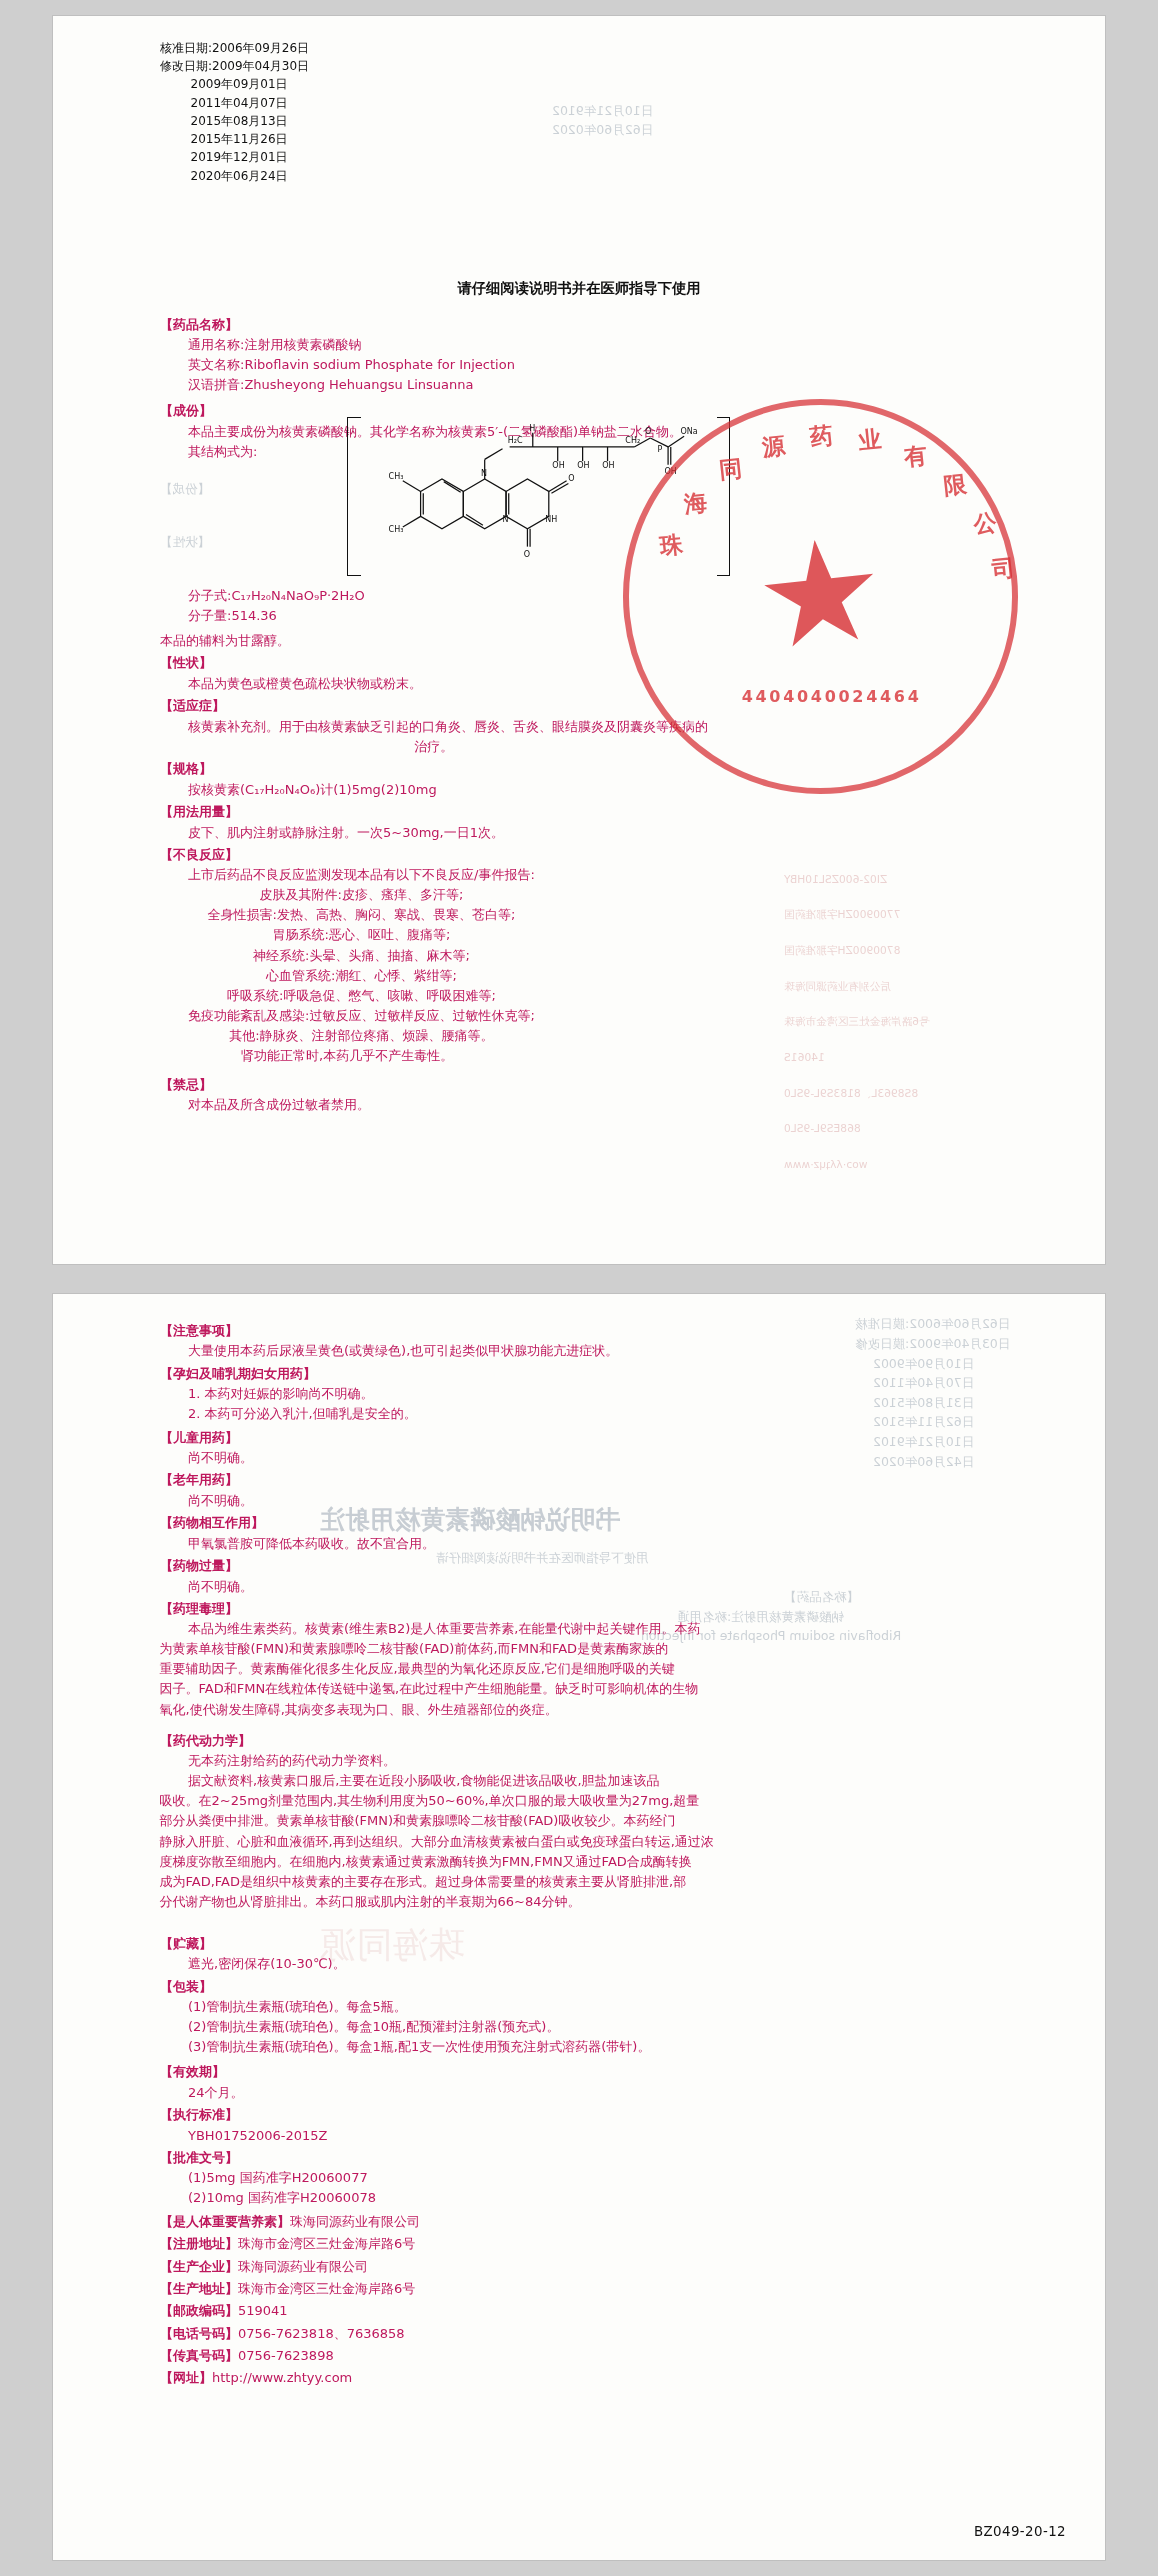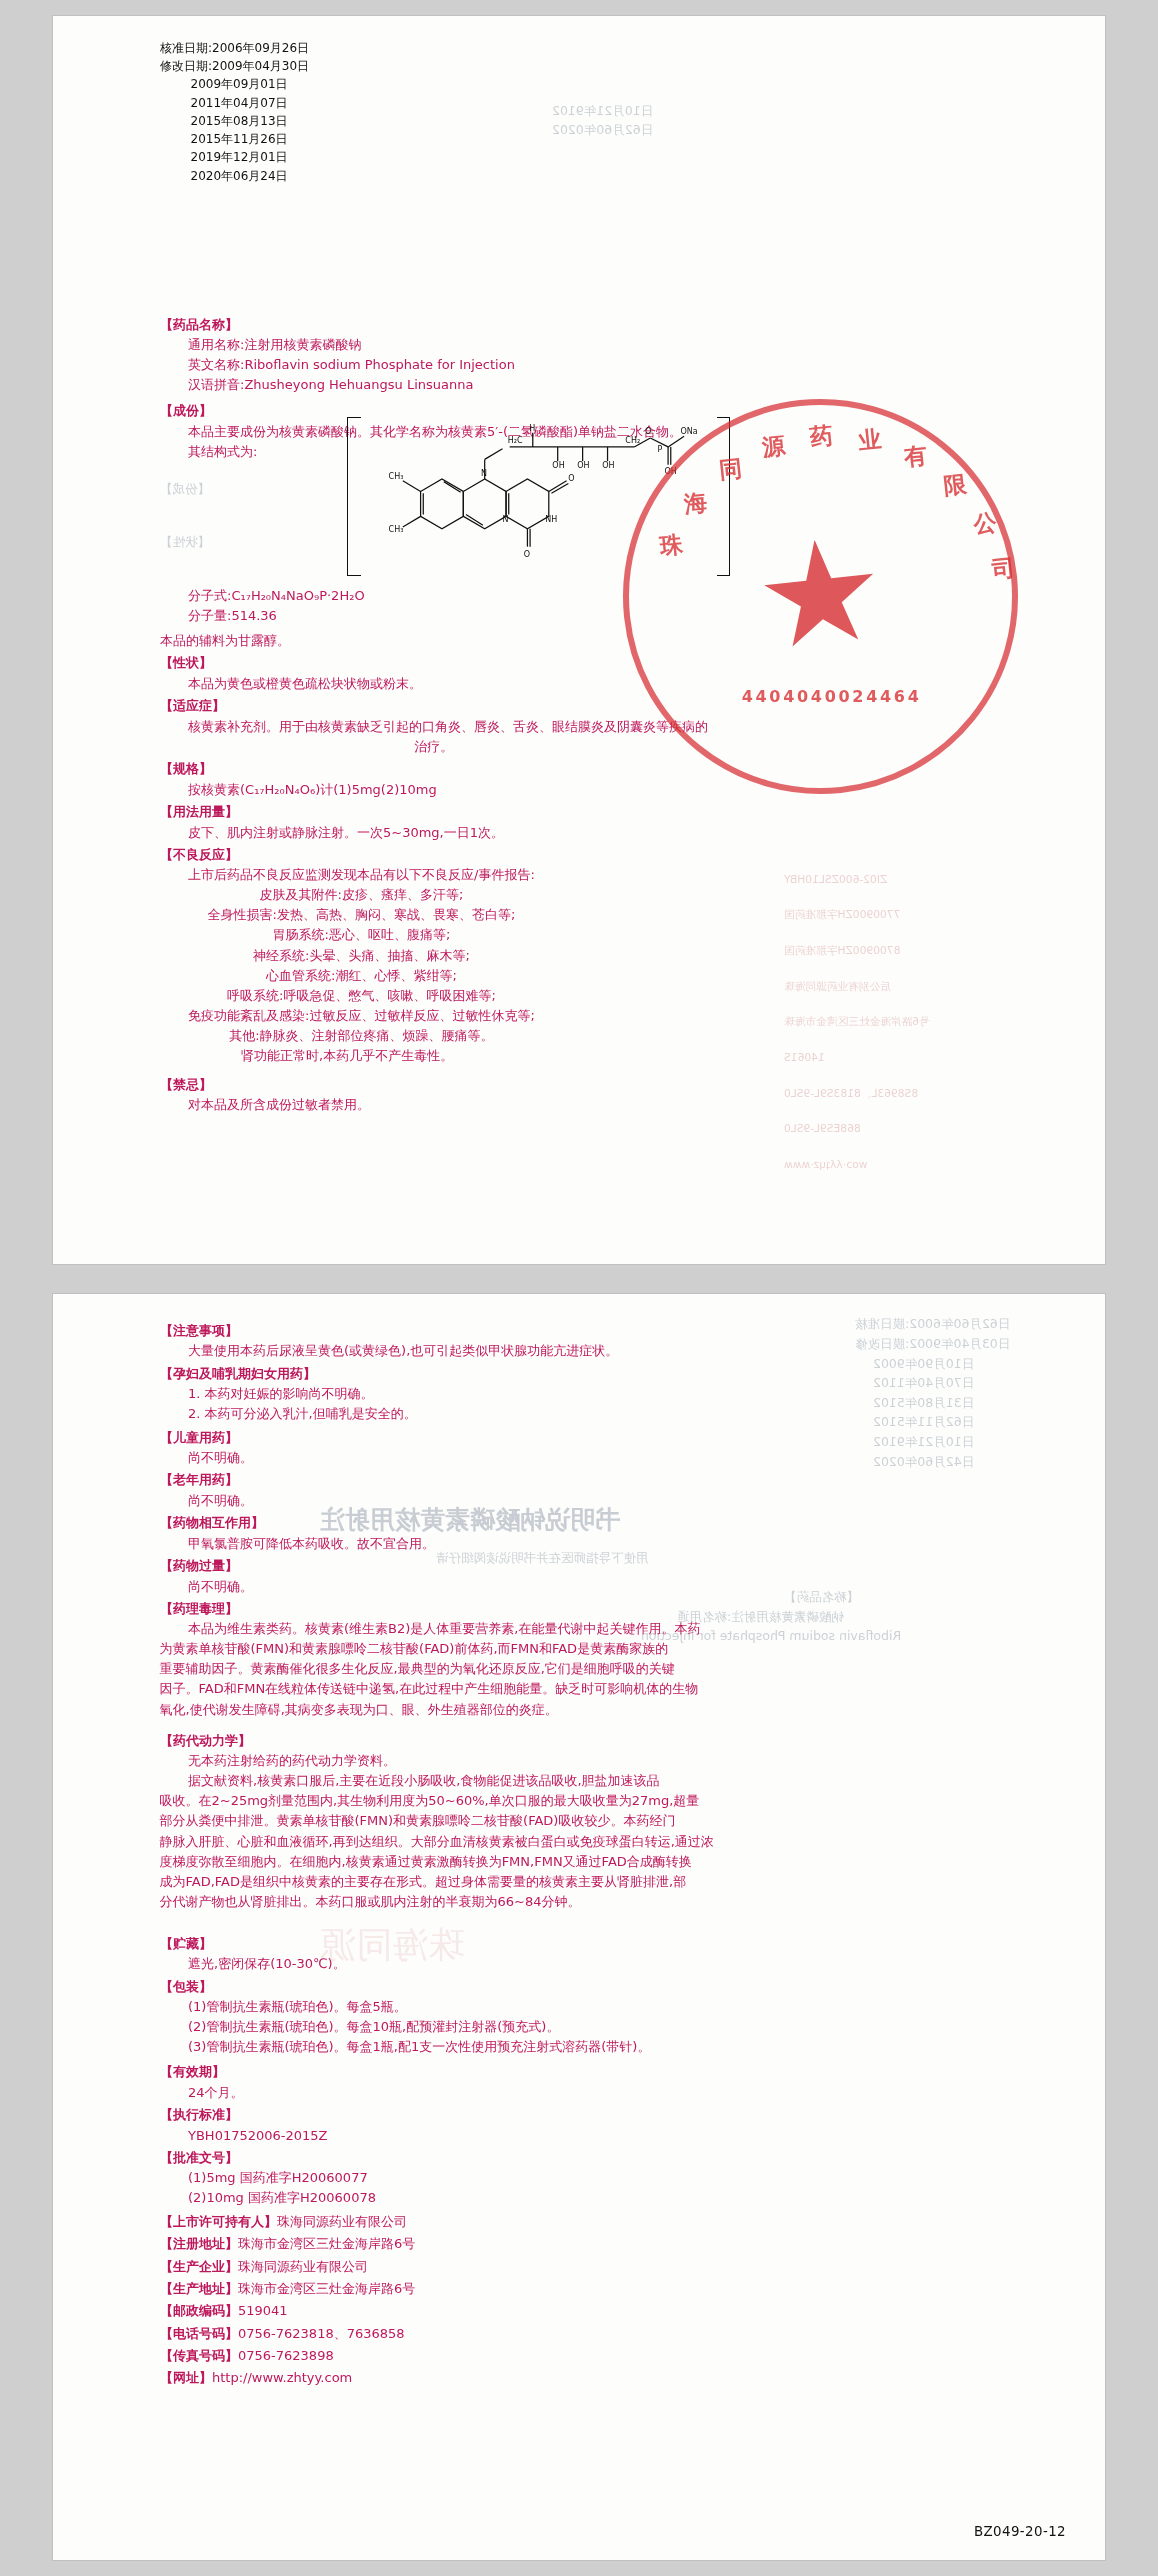--- a/index.html
+++ b/index.html
@@ -92,20 +92,21 @@
 
       <div class="dates">核准日期:2006年09月26日
 修改日期:2009年04月30日
         2009年09月01日
         2011年04月07日
         2015年08月13日
         2015年11月26日
         2019年12月01日
         2020年06月24日</div>
 
+      <div class="subtitle" style="top:263px;">请仔细阅读说明书并在医师指导下使用</div>
 
       <div class="blk" style="left:107px;top:299px;">
         <span class="lbl">【药品名称】</span>
       </div>
       <div class="blk" style="left:135px;top:319px;">
         <span class="ind">通用名称:注射用核黄素磷酸钠</span>
         <span class="ind">英文名称:Riboflavin sodium Phosphate for Injection</span>
         <span class="ind">汉语拼音:Zhusheyong Hehuangsu Linsuanna</span>
       </div>
 
@@ -375,21 +376,21 @@
 
       <div class="blk" style="left:107px;top:854px;">
         <span class="lbl">【批准文号】</span>
       </div>
       <div class="blk" style="left:135px;top:874px;">
         <span class="ind">(1)5mg  国药准字H20060077</span>
         <span class="ind">(2)10mg 国药准字H20060078</span>
       </div>
 
       <div class="blk" style="left:107px;top:918px;">
-        <span class="lbl">【上市许可持有人】</span><span>珠海同源药业有限公司</span>
+        <span class="lbl">【是人体重要营养素】</span><span>珠海同源药业有限公司</span>
       </div>
       <div class="blk" style="left:107px;top:940px;">
         <span class="lbl">【注册地址】</span><span>珠海市金湾区三灶金海岸路6号</span>
       </div>
       <div class="blk" style="left:107px;top:963px;">
         <span class="lbl">【生产企业】</span><span>珠海同源药业有限公司</span>
       </div>
       <div class="blk" style="left:107px;top:985px;">
         <span class="lbl">【生产地址】</span><span>珠海市金湾区三灶金海岸路6号</span>
       </div>

